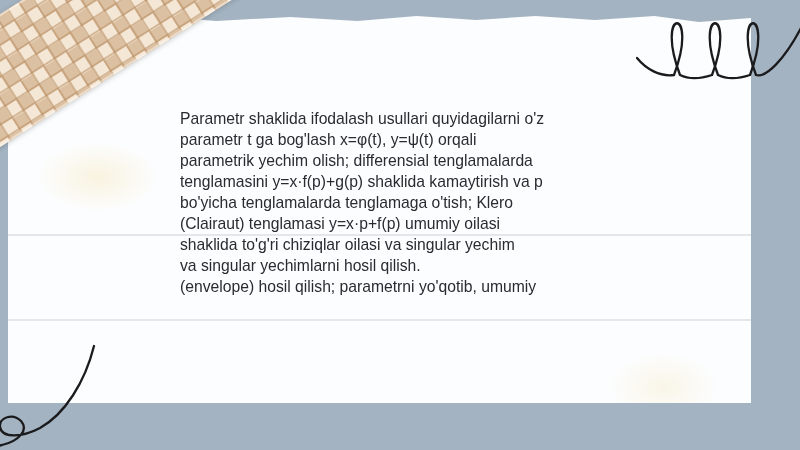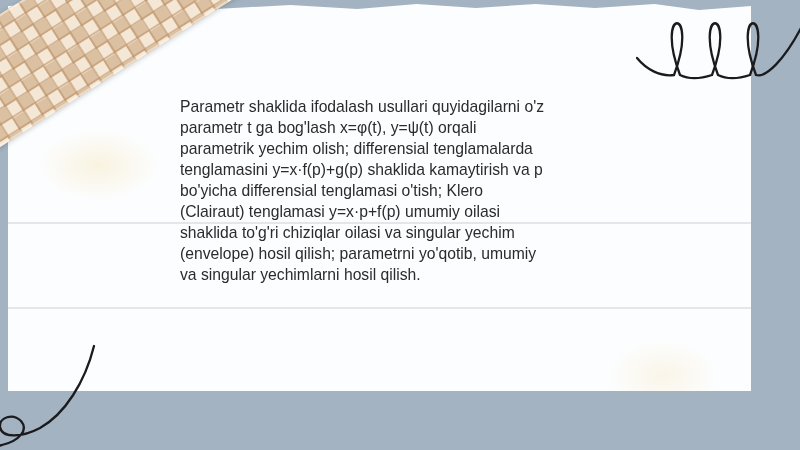--- a/index.html
+++ b/index.html
@@ -12,21 +12,21 @@
     --tape-b:#f4e7d6;
     --tape-grid:rgba(185,143,99,.55);
   }
   html,body{margin:0;padding:0;}
   body{font-family:"Liberation Sans","DejaVu Sans",sans-serif;}
   .stage{
     position:relative;width:800px;height:450px;overflow:hidden;
     background:var(--bg);
   }
   .paper{
-    position:absolute;left:8px;top:0;width:743px;height:391px;
+    position:absolute;left:8px;top:12px;width:743px;height:391px;
     background:var(--paper);
     clip-path:polygon(0 6px,5% 4px,12% 8px,20% 4px,28% 9px,38% 5px,47% 9px,
       55% 4px,63% 8px,71% 4px,79% 8px,87% 4px,93% 10px,100% 6px,100% 100%,0 100%);
     z-index:1;
   }
   .rule{
     position:absolute;left:0;width:100%;height:2px;
     background:var(--rule);
   }
   .smudge{position:absolute;border-radius:50%;pointer-events:none;}
@@ -72,25 +72,25 @@
 
     <div class="rule" style="top:222px"></div>
     <div class="rule" style="top:307px"></div>
     <div class="rule" style="top:392px"></div>
 
     <div class="textblock">
       <div class="tline">Parametr shaklida ifodalash usullari quyidagilarni o'z</div>
       <div class="tline">parametr t ga bog'lash x=φ(t), y=ψ(t) orqali</div>
       <div class="tline">parametrik yechim olish; differensial tenglamalarda</div>
       <div class="tline">tenglamasini y=x·f(p)+g(p) shaklida kamaytirish va p</div>
-      <div class="tline">bo'yicha differensial tenglamasi o'tish; Klero</div>
+      <div class="tline">bo'yicha tenglamalarda tenglamaga o'tish; Klero</div>
       <div class="tline">(Clairaut) tenglamasi y=x·p+f(p) umumiy oilasi</div>
       <div class="tline">shaklida to'g'ri chiziqlar oilasi va singular yechim</div>
+      <div class="tline">va singular yechimlarni hosil qilish.</div>
       <div class="tline">(envelope) hosil qilish; parametrni yo'qotib, umumiy</div>
-      <div class="tline">va singular yechimlarni hosil qilish.</div>
     </div>
   </div>
 
   <div class="tape"></div>
 
   <svg class="squiggle tr" viewBox="0 0 166 78" aria-hidden="true">
     <path d="M 1 46 C 10 57, 24 65, 38 63
              C 64 -6, 18 -6, 44 63
              C 52 67, 64 67, 76 63
              C 102 -6, 56 -6, 82 63

